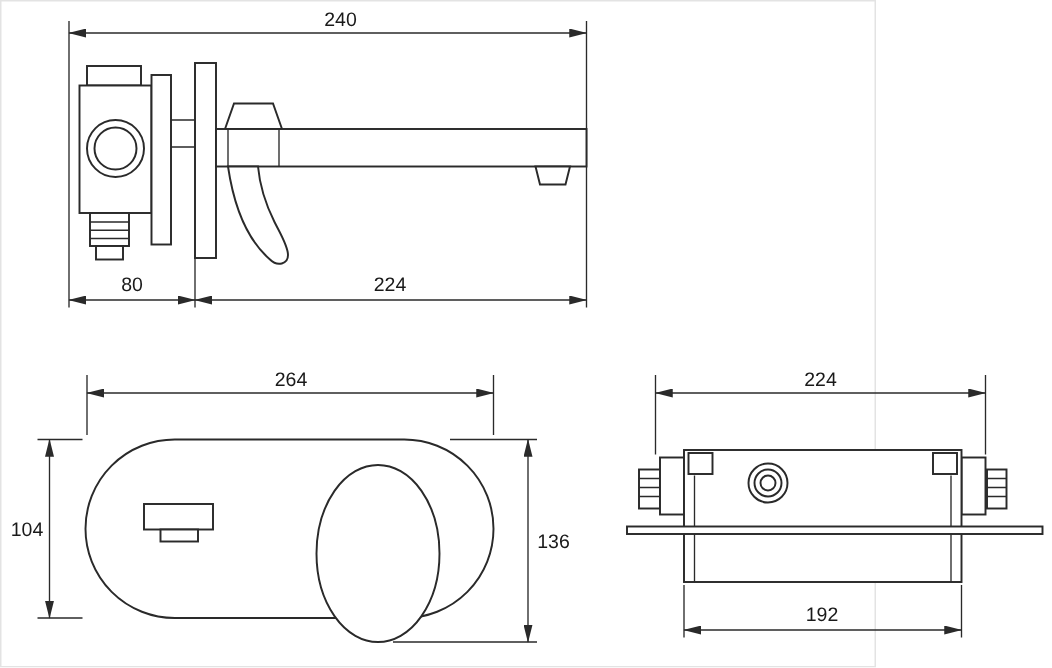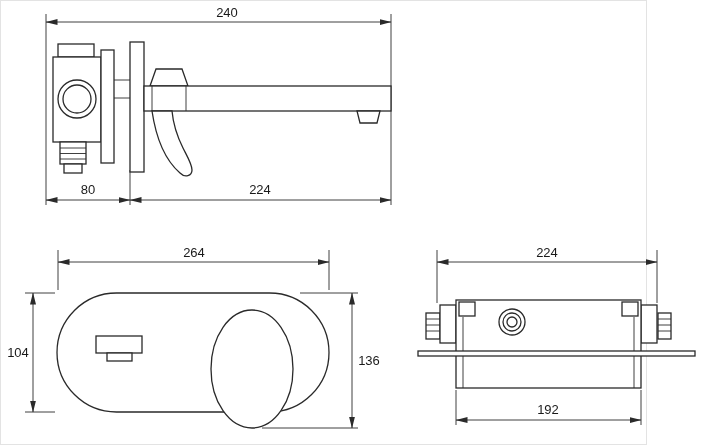--- a/index.html
+++ b/index.html
@@ -1,17 +1,17 @@
 <!DOCTYPE html>
 <html><head>
 <meta charset="utf-8">
 <style>
   html,body{margin:0;padding:0;background:#ffffff;}
   .canvas{
-    width:647px;height:445px;background:#ffffff;position:relative;
+    width:584px;height:445px;background:#ffffff;position:relative;
     box-shadow:inset 0 0 0 1px #e3e3e3;
     font-family:"Liberation Sans",sans-serif;
   }
   svg{display:block;}
   .ext{stroke:#2a2a2a;stroke-width:0.9;fill:none;}
   .dim{stroke:#2a2a2a;stroke-width:0.9;fill:none;}
   .obj{stroke:#2a2a2a;stroke-width:1.3;fill:#ffffff;}
   .thin{stroke:#2a2a2a;stroke-width:0.9;fill:none;}
   .dimtxt{font-family:"Liberation Sans",sans-serif;font-size:13px;fill:#1a1a1a;text-anchor:middle;}
 </style>

